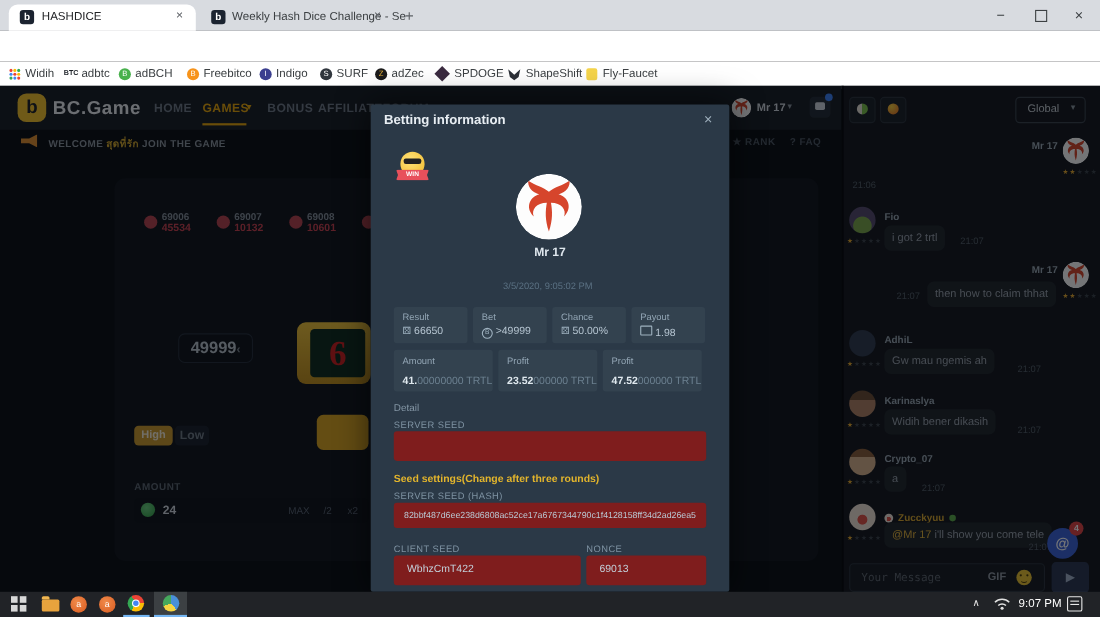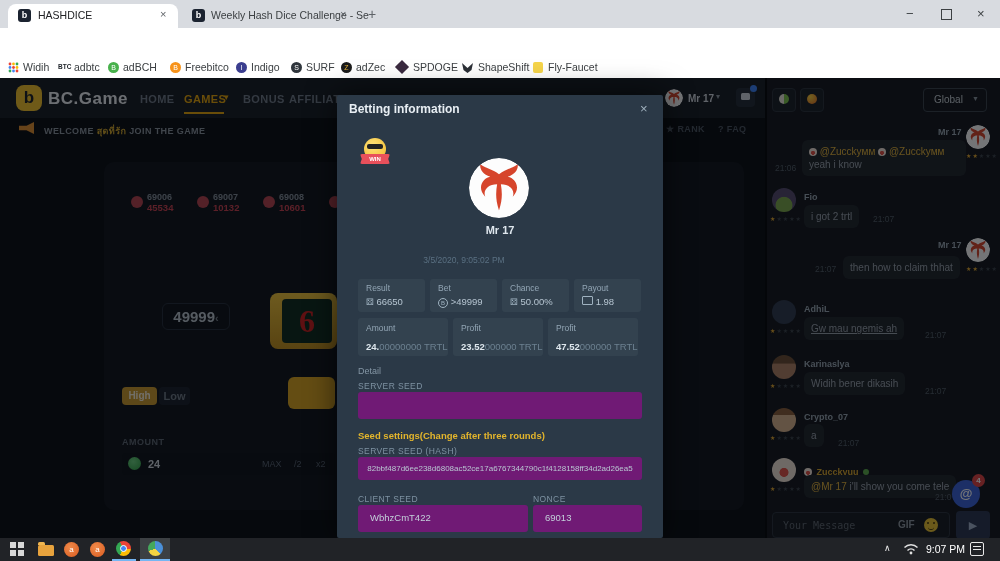--- a/index.html
+++ b/index.html
@@ -70,21 +70,21 @@
   .mrow{display:flex;gap:5px;}
   .scard{width:67px;height:33px;background:#33424f;border-radius:3px;padding:4px 0 0 8px;box-sizing:border-box;}
   .scard .lb{font-size:8.5px;color:#93a6b5;}
   .scard .vl{font-size:9.5px;color:#b6c5d1;margin-top:3px;}
   .acard{width:90px;height:38px;background:#33424f;border-radius:3px;padding:5px 0 0 8px;box-sizing:border-box;}
   .acard .lb{font-size:8.5px;color:#93a6b5;}
   .acard .bb{font-size:9.5px;font-weight:bold;color:#dfe8ee;}
   .acard .fd{font-size:9.5px;color:#6c8090;}
   .acard .cu{font-size:9.5px;color:#6c8090;}
   .m-lab{font-size:8.5px;color:#7e92a2;letter-spacing:.4px;}
-  .m-inp{background:#701a75;border-radius:3px;}
+  .m-inp{background:#7f1d1d;border-radius:3px;}
   .m-yellow{font-size:9.5px;font-weight:bold;color:#e3b52c;}
   .m-hash{font-size:8px;color:#b9c7d2;text-align:center;}
   .m-val{font-size:9.5px;color:#c3d0da;}
   .ic-dice{font-size:9px;color:#9fb2c0;}
   .ic-coin{display:inline-block;width:8px;height:8px;border:1px solid #9fb2c0;border-radius:50%;
     font-size:6px;color:#9fb2c0;text-align:center;line-height:8px;}
   .ic-card{display:inline-block;width:9px;height:7px;border:1px solid #9fb2c0;border-radius:1px;}
   .win-face{width:22px;height:22px;border-radius:50%;background:radial-gradient(circle at 40% 35%,#ffe27a,#f0b928);}
   .win-glass{width:16px;height:5px;background:#222;border-radius:2px;}
   .win-rib{width:30px;height:10px;background:#e8505b;border-radius:2px;color:#fff;font-size:6px;
@@ -308,46 +308,40 @@
 <div class="ab" id="globalsel" style="left:923px;top:88px;">
   <span style="position:absolute;left:10px;top:5px;">Global</span>
   <span style="position:absolute;right:7px;top:6px;font-size:7px;color:#8a949e;">▼</span>
     </div>
 
 <span class="ab tx ch-name" style="left:938px;top:127px;">Mr 17</span>
 <div class="ab avatar" style="left:966px;top:125px;"><svg width="24" height="24" viewBox="0 0 48 48">
         <use href="#phx"></use>
       </svg></div>
 <span class="ab tx stars" style="left:966px;top:152px;">★★<span class="dim">★★★</span></span>
-<div class="ab bub" style="left:802px;top:140px;width:150px;">
-  <span class="clown-dot"></span>
-  <span class="mention">@Zucckyмм</span>
-  <span class="clown-dot"></span>
-  <span class="mention">@Zucckyмм</span>
-  <span>yeah i know</span></div>
 <span class="ab tx ch-time" style="left:775px;top:163px;">21:06</span>
 
 <div class="ab avatar" style="left:772px;top:188px;background:radial-gradient(circle at 50% 72%,#7ba64a 38%,#554a6e 42%);"></div>
 <span class="ab tx ch-name" style="left:804px;top:192px;">Fio</span>
 <span class="ab tx stars" style="left:770px;top:215px;">★<span class="dim">★★★★</span></span>
 <div class="ab bub tx" style="left:804px;top:205px;"><span>i got 2 trtl</span></div>
 <span class="ab tx ch-time" style="left:873px;top:214px;">21:07</span>
 
 <span class="ab tx ch-name" style="left:938px;top:240px;">Mr 17</span>
 <div class="ab avatar" style="left:966px;top:238px;"><svg width="24" height="24" viewBox="0 0 48 48">
         <use href="#phx"></use>
       </svg></div>
 <span class="ab tx stars" style="left:966px;top:265px;">★★<span class="dim">★★★</span></span>
 <div class="ab bub tx" style="left:843px;top:256px;"><span>then how to claim thhat</span></div>
 <span class="ab tx ch-time" style="left:815px;top:264px;">21:07</span>
 
 <div class="ab avatar" style="left:772px;top:300px;background:#2f3a4f;"></div>
 <span class="ab tx ch-name" style="left:804px;top:304px;">AdhiL</span>
 <span class="ab tx stars" style="left:770px;top:327px;">★<span class="dim">★★★★</span></span>
-<div class="ab bub tx" style="left:804px;top:317px;text-decoration:underline;"><span>Gw mau ngemis ah</span></div>
+<div class="ab bub tx" style="left:804px;top:317px;"><span>Gw mau ngemis ah</span></div>
 <span class="ab tx ch-time" style="left:925px;top:330px;">21:07</span>
 
 <div class="ab avatar" style="left:772px;top:355px;background:linear-gradient(#6a4d33 35%,#b08264 36%);"></div>
 <span class="ab tx ch-name" style="left:804px;top:359px;">Karinaslya</span>
 <span class="ab tx stars" style="left:770px;top:382px;">★<span class="dim">★★★★</span></span>
 <div class="ab bub tx" style="left:804px;top:372px;"><span>Widih bener dikasih</span></div>
 <span class="ab tx ch-time" style="left:925px;top:386px;">21:07</span>
 
 <div class="ab avatar" style="left:772px;top:408px;background:linear-gradient(#8a5d3a 30%,#d8b28c 31%);"></div>
 <span class="ab tx ch-name" style="left:804px;top:412px;">Crypto_07</span>
@@ -376,21 +370,21 @@
 <div class="ab z10" style="left:359px;top:138px;width:32px;height:32px;">
   <div class="win-face" style="margin-left:5px;"></div>
   <div class="win-glass ab" style="left:8px;top:6px;"></div>
   <div class="win-rib ab" style="left:1px;top:16px;">WIN</div>
 </div>
 <div class="ab z10 avatar" style="left:469px;top:158px;width:60px;height:60px;">
   <svg width="60" height="60" viewBox="0 0 48 48">
         <use href="#phx"></use>
       </svg></div>
 <div class="ab z10 m-player" style="left:337px;top:224px;width:326px;">Mr 17</div>
-<div class="ab z10 m-date" style="left:322px;top:255px;width:284px;">3/5/2020, 9:05:02 PM</div>
+<div class="ab z10 m-date" style="left:356px;top:255px;width:284px;">3/5/2020, 9:05:02 PM</div>
 
 <div class="ab z10 mrow" style="left:358px;top:279px;">
   <div class="scard">
     <div class="lb">Result</div>
     <div class="vl"><span class="ic-dice">⚄</span> <span>66650</span></div>
       </div>
   <div class="scard">
     <div class="lb">Bet</div>
     <div class="vl"><span class="ic-coin">B</span> <span>&gt;49999</span></div>
       </div>
@@ -400,21 +394,21 @@
       </div>
   <div class="scard">
     <div class="lb">Payout</div>
     <div class="vl"><span class="ic-card"></span> <span>1.98</span></div>
       </div>
 </div>
 
 <div class="ab z10 mrow" style="left:358px;top:318px;">
   <div class="acard">
     <div class="lb">Amount</div>
-    <div style="margin-top:3px;"><span class="bb">24.</span><span class="fd">00000000</span><span class="cu"> TRTL</span></div>
+    <div style="margin-top:3px;"><span class="bb">41.</span><span class="fd">00000000</span><span class="cu"> TRTL</span></div>
       </div>
   <div class="acard">
     <div class="lb">Profit</div>
     <div style="margin-top:3px;"><span class="bb">23.52</span><span class="fd">000000</span><span class="cu"> TRTL</span></div>
       </div>
   <div class="acard">
     <div class="lb">Profit</div>
     <div style="margin-top:3px;"><span class="bb">47.52</span><span class="fd">000000</span><span class="cu"> TRTL</span></div>
       </div>
 </div>

